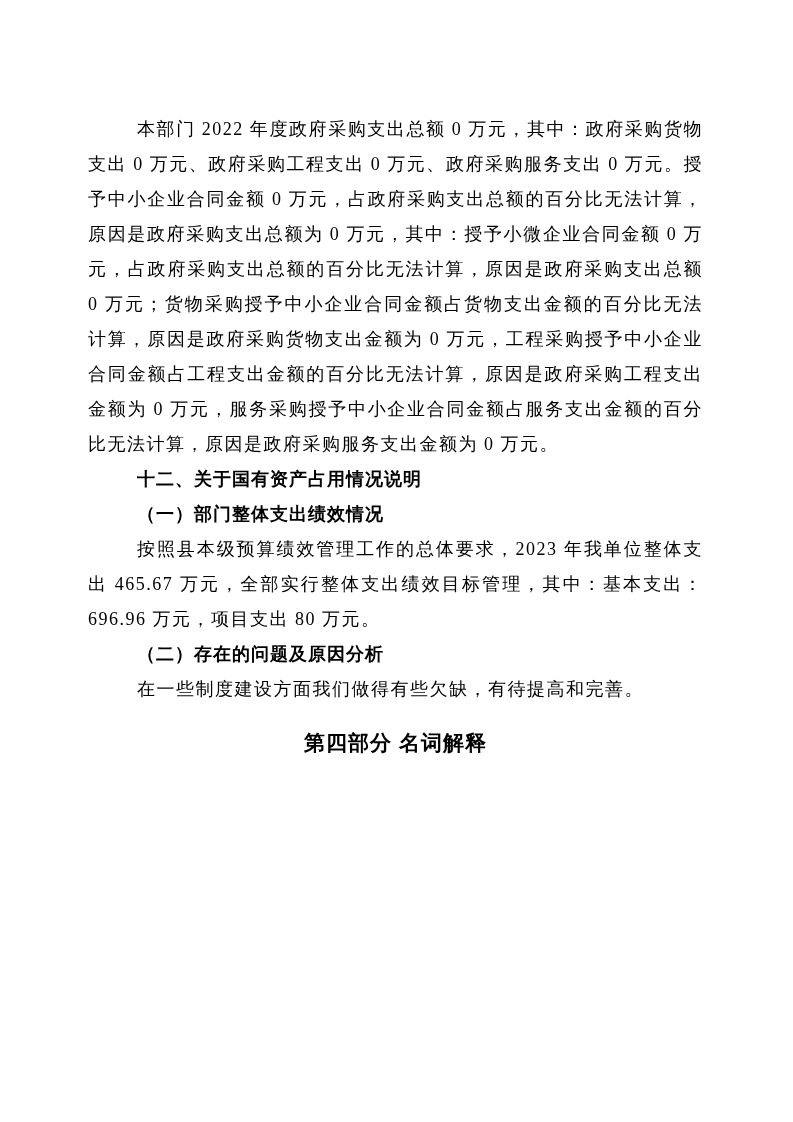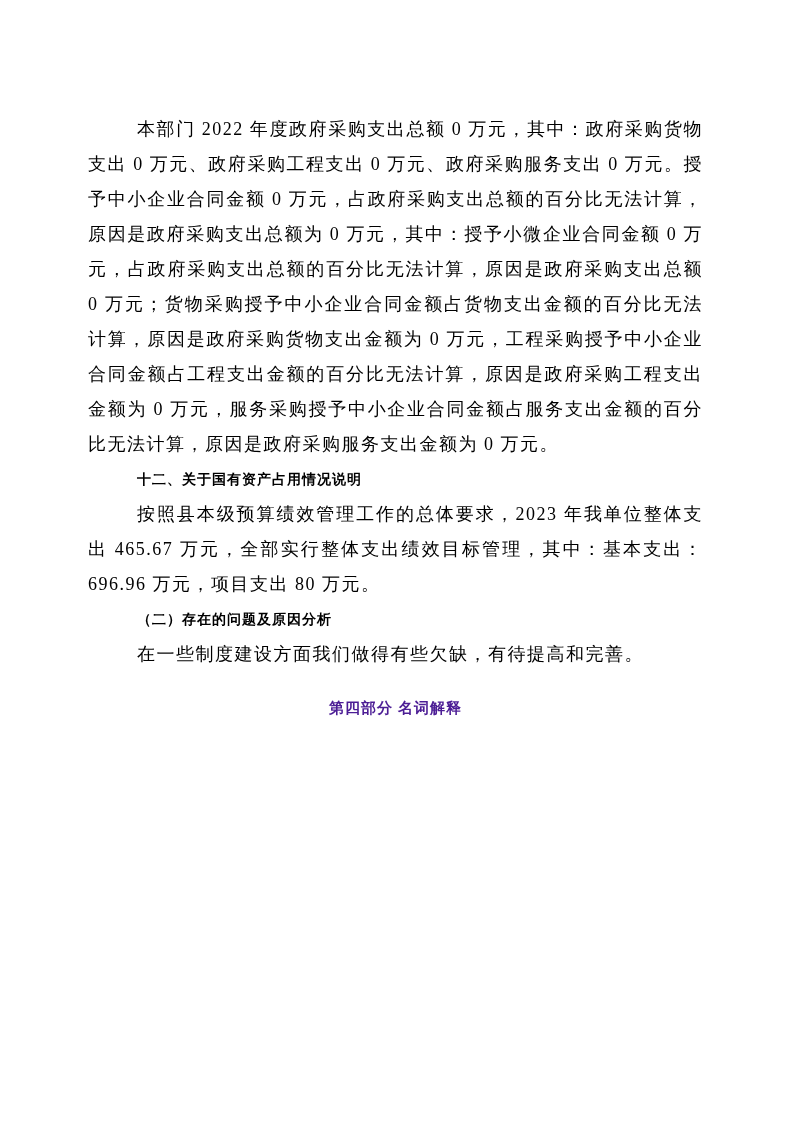--- a/index.html
+++ b/index.html
@@ -25,47 +25,48 @@
       line-height: 35px;
       letter-spacing: 1.5px;
       text-align: justify;
       text-indent: 49px;
       color: #000000;
     }
     .heading {
       margin: 0;
       font-family: "Liberation Sans", "DejaVu Sans", sans-serif;
       font-weight: bold;
-      font-size: 14px;
+      font-size: 18px;
       line-height: 35px;
       letter-spacing: 1px;
       text-indent: 49px;
       color: #000000;
     }
     .part-title {
       margin: 18px 0 0 0;
       font-family: "Liberation Sans", "DejaVu Sans", sans-serif;
       font-weight: bold;
-      font-size: 15px;
+      font-size: 21px;
       line-height: 35px;
       letter-spacing: 1px;
       text-align: center;
-      color: #4c1d95;
+      color: #000000;
     }
   </style>
 </head>
 <body>
 
 <div class="page">
   <p class="para">本部门 2022 年度政府采购支出总额 0 万元，其中：政府采购货物支出 0 万元、政府采购工程支出 0 万元、政府采购服务支出 0 万元。授予中小企业合同金额 0 万元，占政府采购支出总额的百分比无法计算，原因是政府采购支出总额为 0 万元，其中：授予小微企业合同金额 0 万元，占政府采购支出总额的百分比无法计算，原因是政府采购支出总额 0 万元；货物采购授予中小企业合同金额占货物支出金额的百分比无法计算，原因是政府采购货物支出金额为 0 万元，工程采购授予中小企业合同金额占工程支出金额的百分比无法计算，原因是政府采购工程支出金额为 0 万元，服务采购授予中小企业合同金额占服务支出金额的百分比无法计算，原因是政府采购服务支出金额为 0 万元。</p>
 
   <h3 class="heading">十二、关于国有资产占用情况说明</h3>
 
 
 
+  <h4 class="heading">（一）部门整体支出绩效情况</h4>
 
   <p class="para">按照县本级预算绩效管理工作的总体要求，2023 年我单位整体支出 465.67 万元，全部实行整体支出绩效目标管理，其中：基本支出：696.96 万元，项目支出 80 万元。</p>
 
   <h4 class="heading">（二）存在的问题及原因分析</h4>
 
   <p class="para">在一些制度建设方面我们做得有些欠缺，有待提高和完善。</p>
 
   <h2 class="part-title">第四部分 名词解释</h2>
 </div>
 

